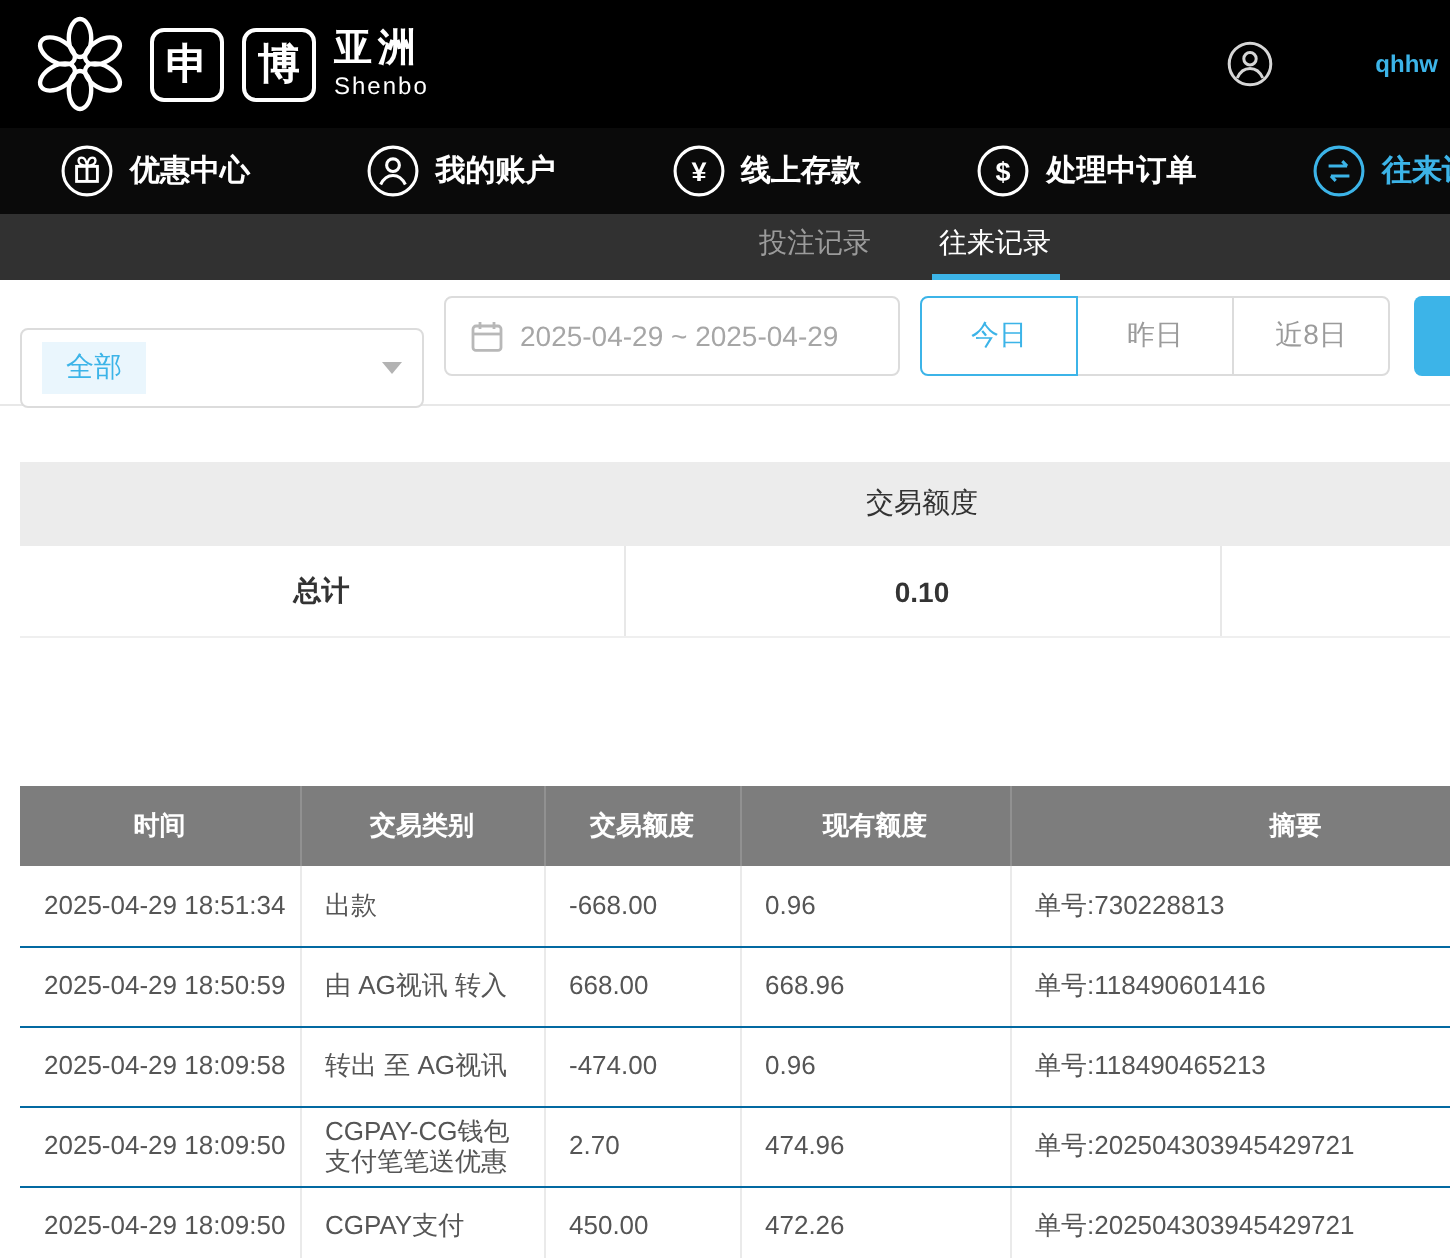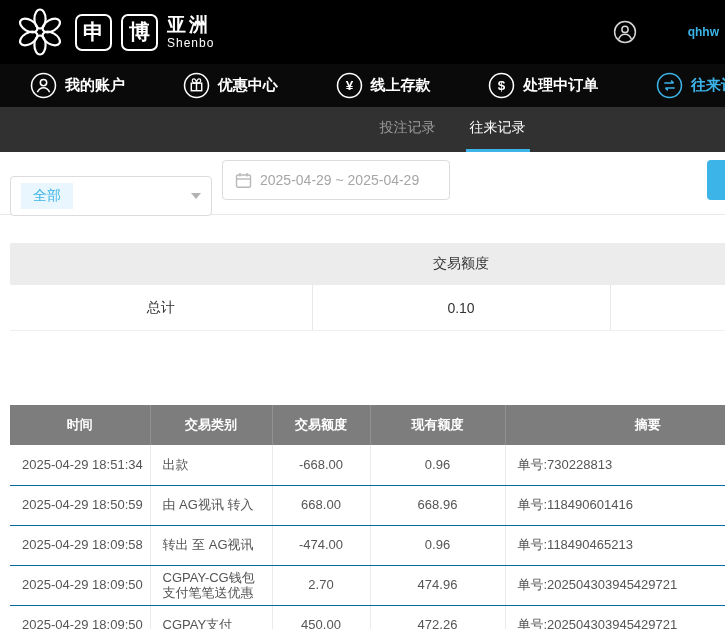--- a/index.html
+++ b/index.html
@@ -19,21 +19,21 @@
   .account{margin-left:auto;display:flex;align-items:center;gap:7px;margin-right:-8px;}
   .account-name{color:var(--accent,#3cb4e8);font-size:12px;font-weight:bold;white-space:nowrap;margin-left:44px;}
 
   
   .mainnav{height:43px;background:#0a0a0a;display:flex;align-items:center;justify-content:space-between;padding:0 32px 0 30px;box-sizing:border-box;}
   .nav-item{display:flex;align-items:center;gap:8px;color:#fff;font-size:15px;font-weight:bold;cursor:pointer;white-space:nowrap;}
   .nav-item.active{color:var(--accent,#3cb4e8);}
   .nav-item:last-child{margin-right:-58px;}
 
   
-  .subnav{height:45px;background:#313131;display:flex;align-items:stretch;justify-content:center;gap:26px;padding-left:180px;box-sizing:border-box;}
+  .subnav{height:33px;background:#313131;display:flex;align-items:stretch;justify-content:center;gap:26px;padding-left:180px;box-sizing:border-box;}
   .subtab{color:#9b9b9b;font-size:14px;display:flex;align-items:center;border-bottom:3px solid transparent;box-sizing:border-box;padding:0 4px;cursor:pointer;white-space:nowrap;}
   .subtab.active{color:#fff;border-bottom-color:var(--accent,#3cb4e8);}
 
   
   .filterbar{position:relative;height:63px;background:#fff;border-bottom:1px solid #e8e8e8;box-sizing:border-box;}
   .select{position:absolute;left:10px;top:24px;width:202px;height:40px;border:1px solid #dcdcdc;border-radius:4px;box-sizing:border-box;display:flex;align-items:center;padding:0 10px;cursor:pointer;background:#fff;}
   .select-chip{background:#eaf6fd;color:var(--accent,#3cb4e8);font-size:14px;padding:4px 12px;}
   .caret{margin-left:auto;width:0;height:0;border-left:5px solid transparent;border-right:5px solid transparent;border-top:6px solid #b3b3b3;}
   .datebox{position:absolute;left:222px;top:8px;width:228px;height:40px;border:1px solid #dcdcdc;border-radius:4px;box-sizing:border-box;display:flex;align-items:center;gap:8px;padding:0 12px;color:#a6a6a6;font-size:14px;cursor:pointer;background:#fff;white-space:nowrap;}
   .rangegroup{position:absolute;left:460px;top:8px;display:flex;}
@@ -41,30 +41,30 @@
   .rangebtn + .rangebtn{margin-left:-1px;}
   .rangebtn:first-child{border-radius:4px 0 0 4px;}
   .rangebtn:last-child{border-radius:0 4px 4px 0;}
   .rangebtn.active{border-color:var(--accent,#3cb4e8);color:var(--accent,#3cb4e8);position:relative;z-index:1;}
   .searchbtn{position:absolute;left:707px;top:8px;width:44px;height:40px;background:var(--accent,#3cb4e8);border:none;border-radius:4px;cursor:pointer;}
 
   
   table{border-collapse:collapse;table-layout:fixed;}
   .summary{margin:28px 0 0 10px;width:1010px;}
   .summary thead td{background:#ececec;height:40px;text-align:center;font-size:14px;color:#333;}
-  .summary tbody td{height:43px;text-align:center;font-size:14px;color:#333;border-bottom:1px solid #efefef;background:#fff;}
+  .summary tbody td{height:43px;text-align:center;font-size:14px;color:#333;border-bottom:1px solid #efefef;background:#fff;font-weight:bold;}
   .summary tbody td:not(:last-child){border-right:1px solid #e8e8e8;}
 
   
   .records{margin:74px 0 0 10px;width:780px;}
   .records thead th{background:#7d7d7d;color:#fff;font-size:13px;font-weight:bold;height:40px;text-align:center;padding:0;margin-top:37px;}
   .records thead th + th{border-left:1px solid #919191;}
   .records tbody td{height:40px;font-size:13px;color:#555;border-bottom:1px solid #0369a1;padding:0 10px 0 12px;box-sizing:border-box;line-height:1.18;background:#fff;}
   .records tbody td:not(:last-child){border-right:1px solid #eaeaea;}
-  .records td.c-amount,.records td.c-balance{text-align:center;padding-right:12px;}
+  .records td.c-amount,.records td.c-balance{text-align:left;padding-right:12px;}
   .records td.c-time{white-space:nowrap;padding-right:4px;}
   .records td.c-memo{white-space:nowrap;}
   .ic{display:block;}
 </style>
 </head>
 <body>
 
 <div class="page">
 
   <header class="topbar">
@@ -106,38 +106,38 @@
           <path d="M5.6 19c1.5-3.4 3.9-4.8 6.4-4.8s4.9 1.4 6.4 4.8"></path>
         </g>
       </svg>
       <span class="account-name">qhhw</span>
     </div>
   </header>
 
   <nav class="mainnav">
     <div class="nav-item">
       <svg class="ic" width="27" height="27" viewBox="0 0 28 28">
-        <g fill="none" stroke="currentColor" stroke-width="1.6">
-          <circle cx="14" cy="14" r="12.4"></circle>
-          <circle cx="14" cy="11" r="3.3"></circle>
-          <path d="M7.6 21c1.6-3.3 3.9-4.7 6.4-4.7s4.8 1.4 6.4 4.7"></path>
-        </g>
-      </svg>
-      <span>我的账户</span>
-    </div>
-    <div class="nav-item">
-      <svg class="ic" width="27" height="27" viewBox="0 0 28 28">
         <g fill="none" stroke="currentColor" stroke-width="1.5">
           <circle cx="14" cy="14" r="12.4" stroke-width="1.6"></circle>
           <rect x="8.6" y="11.6" width="10.8" height="7.8"></rect>
           <line x1="14" y1="11.6" x2="14" y2="19.4"></line>
           <path d="M14 11.4c-3-.2-4.4-1.4-4.4-2.7 0-.9.7-1.6 1.7-1.6 1.3 0 2.3 1.5 2.7 4.3.4-2.8 1.4-4.3 2.7-4.3 1 0 1.7.7 1.7 1.6 0 1.3-1.4 2.5-4.4 2.7z" stroke-width="1.2"></path>
         </g>
       </svg>
       <span>优惠中心</span>
+    </div>
+    <div class="nav-item">
+      <svg class="ic" width="27" height="27" viewBox="0 0 28 28">
+        <g fill="none" stroke="currentColor" stroke-width="1.6">
+          <circle cx="14" cy="14" r="12.4"></circle>
+          <circle cx="14" cy="11" r="3.3"></circle>
+          <path d="M7.6 21c1.6-3.3 3.9-4.7 6.4-4.7s4.8 1.4 6.4 4.7"></path>
+        </g>
+      </svg>
+      <span>我的账户</span>
     </div>
     <div class="nav-item">
       <svg class="ic" width="27" height="27" viewBox="0 0 28 28">
         <circle cx="14" cy="14" r="12.4" fill="none" stroke="currentColor" stroke-width="1.6"></circle>
         <text x="14" y="19" text-anchor="middle" font-size="14" font-weight="bold" fill="currentColor">¥</text>
       </svg>
       <span>线上存款</span>
     </div>
     <div class="nav-item">
       <svg class="ic" width="27" height="27" viewBox="0 0 28 28">
@@ -174,20 +174,25 @@
     <div class="datebox">
       <svg class="ic" width="17" height="17" viewBox="0 0 17 17">
         <g fill="none" stroke="#b8b8b8" stroke-width="1.4">
           <rect x="1.5" y="3" width="14" height="12.2" rx="1.5"></rect>
           <line x1="1.5" y1="7" x2="15.5" y2="7"></line>
           <line x1="5" y1="1" x2="5" y2="4.5"></line>
           <line x1="12" y1="1" x2="12" y2="4.5"></line>
         </g>
       </svg>
       <span>2025-04-29 ~ 2025-04-29</span>
+    </div>
+    <div class="rangegroup">
+      <button class="rangebtn active">今日</button>
+      <button class="rangebtn">昨日</button>
+      <button class="rangebtn">近8日</button>
     </div>
     <button class="searchbtn"></button>
   </div>
 
   <table class="summary">
     <colgroup>
         <col style="width:302px">
         <col style="width:298px">
         <col style="width:410px">
       </colgroup>

